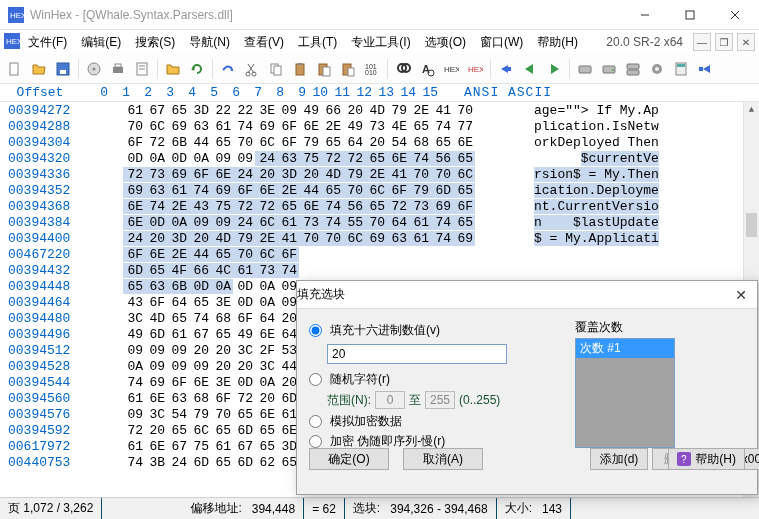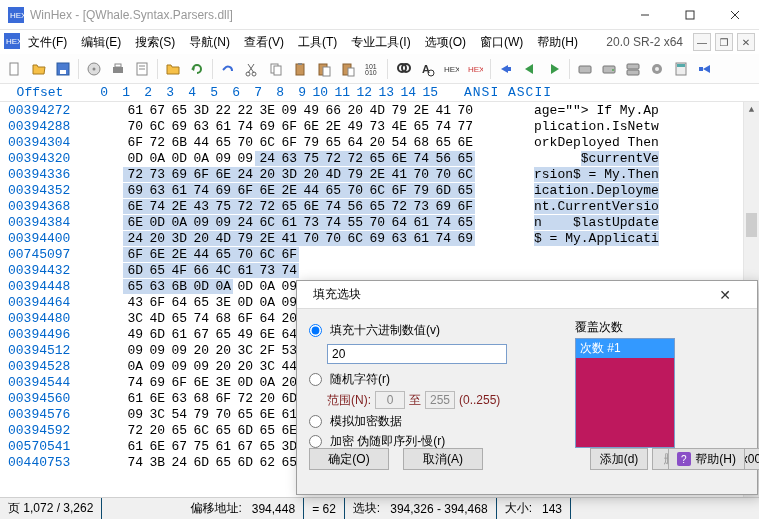--- a/index.html
+++ b/index.html
@@ -31,34 +31,34 @@
 .hex-row .byte.sel { background: #c8d9ef; }
 .hex-row .ascii { padding-left: 24px; white-space: pre; color: #000; }
 .hex-row .ascii .sel { background: #c8d9ef; }
 .vscroll { position: absolute; right: 0; top: 18px; bottom: 0; width: 16px; background: #f0f0f0; border-left: 1px solid #e5e5e5; }
 .vscroll .thumb { position: absolute; top: 28%; left: 2px; right: 2px; height: 24px; background: #cdcdcd; }
 .vscroll .arr { position: absolute; left: 0; right: 0; height: 16px; display:flex;align-items:center;justify-content:center;color:#666;font-size:9px; }
 .vscroll .arr.up { top: 0; } .vscroll .arr.dn { bottom: 0; }
 .statusbar { position: absolute; bottom: 0; left: 0; right: 0; height: 22px; background: #f0f0f0; border-top: 1px solid #d0d0d0; display: flex; align-items: center; font-size: 12px; }
 .statusbar .cell { padding: 0 8px; border-right: 1px solid #0c4a6e; height: 100%; display: flex; align-items: center; }
 .dialog { position: absolute; left: 296px; top: 280px; width: 462px; height: 215px; background: #f0f0f0; border: 1px solid #9e9e9e; box-shadow: 3px 3px 12px rgba(0,0,0,.25); }
-.dialog .dlg-title { height: 28px; background: #fff; display: flex; align-items: center; padding: 0 16px; border-bottom: 1px solid #dcdcdc; }
+.dialog .dlg-title { height: 28px; background: #fff; display: flex; align-items: center; padding: 0 0; border-bottom: 1px solid #dcdcdc; }
 .dialog .dlg-title .t { flex: 1; font-size: 12px; color: #000; }
 .dialog .dlg-title .x { width: 32px; height: 24px; display: flex; align-items: center; justify-content: center; color: #333; font-size: 14px; }
 .dialog .body { padding: 10px 12px; display: flex; gap: 10px; }
 .dialog .left { flex: 1; }
 .dialog .opt { display: flex; align-items: center; gap: 8px; margin: 3px 0; font-size: 12px; }
 .dialog input[type=radio] { width: 13px; height: 13px; }
 .dialog .hexval { width: 180px; height: 20px; border: 1px solid #7a9ecc; padding: 1px 4px; font-size: 12px; margin: 2px 0 4px 18px; background:#fff; }
 .dialog .range { margin: 2px 0 4px 18px; font-size: 12px; color: #888; display: flex; align-items: center; gap: 4px; }
-.dialog .range .lbl { color:#7f1d1d; }
+.dialog .range .lbl { color:#14532d; }
 .dialog .nbox { width: 30px; height: 18px; border: 1px solid #bbb; background: #eee; color:#888; text-align: center; font-size: 12px; }
 .dialog .right { width: 170px; }
 .dialog .right .lbl { font-size: 12px; margin-bottom: 2px; }
-.dialog .listbox { width: 100px; height: 110px; border: 1px solid #7a9ecc; background: #be185d; font-size: 12px; display:inline-block; vertical-align:top; }
+.dialog .listbox { width: 100px; height: 110px; border: 1px solid #7a9ecc; background: #a3a3a3; font-size: 12px; display:inline-block; vertical-align:top; }
 .dialog .listbox .item { background: #3399ff; color: #fff; padding: 1px 4px; }
 .dialog .btncol { display: inline-flex; gap: 4px; vertical-align:top; margin-left:15px; }
 .dialog button, .btn { min-width: 58px; height: 22px; background: #e1e1e1; border: 1px solid #adadad; font-size: 12px; padding: 0 8px; }
 .dialog button:disabled { color: #999; }
 .dialog .actions { position: absolute; bottom: 24px; left: 12px; right: 12px; display: flex; align-items: center; }
 .dialog .actions .spacer { flex: 1; }
 .dialog .help-btn { display: flex; align-items: center; gap: 4px; }
 .svgicon { width: 16px; height: 16px; }
 </style>
 </head>
@@ -503,21 +503,21 @@
             <div class="byte sel">6C</div>
             <div class="byte sel">69</div>
             <div class="byte sel">63</div>
             <div class="byte sel">61</div>
             <div class="byte sel">74</div>
             <div class="byte sel">69</div>
           </div>
           <div class="ascii"><span class="sel">$ = My.Applicati</span></div>
         </div>
         <div class="hex-row">
-          <div class="off">00745097</div>
+          <div class="off">00467220</div>
           <div class="bytes">
             <div class="byte sel">6F</div>
             <div class="byte sel">6E</div>
             <div class="byte sel">2E</div>
             <div class="byte sel">44</div>
             <div class="byte sel">65</div>
             <div class="byte sel">70</div>
             <div class="byte sel">6C</div>
             <div class="byte sel">6F</div>
           </div>
@@ -659,21 +659,21 @@
             <div class="byte">20</div>
             <div class="byte">65</div>
             <div class="byte">6C</div>
             <div class="byte">65</div>
             <div class="byte">6D</div>
             <div class="byte">65</div>
             <div class="byte">6E</div>
           </div>
         </div>
         <div class="hex-row">
-          <div class="off">00570541</div>
+          <div class="off">00617972</div>
           <div class="bytes">
             <div class="byte">61</div>
             <div class="byte">6E</div>
             <div class="byte">67</div>
             <div class="byte">75</div>
             <div class="byte">61</div>
             <div class="byte">67</div>
             <div class="byte">65</div>
             <div class="byte">3D</div>
           </div>

